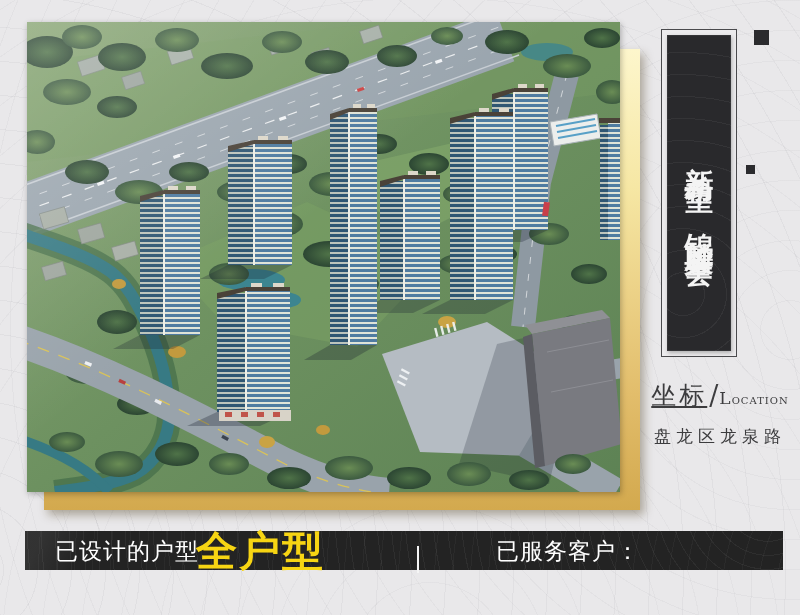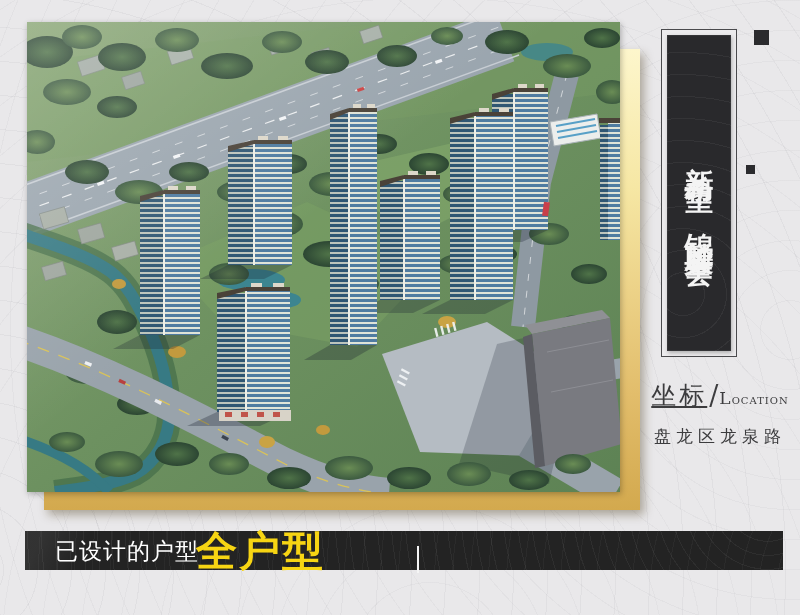--- a/index.html
+++ b/index.html
@@ -368,13 +368,14 @@
     <span class="loc-en-initial">L</span>
     <span class="loc-en-rest">OCATION</span>
   </div>
   <div class="loc-address">盘龙区龙泉路</div>
 </div>
 
 <div class="stats-bar">
   <span class="designed-label">已设计的户型：</span>
   <span class="designed-value">全户型</span>
   <span class="bar-divider"></span>
+  <span class="served-label">已服务客户：</span>
 </div>
 
 </body></html>

